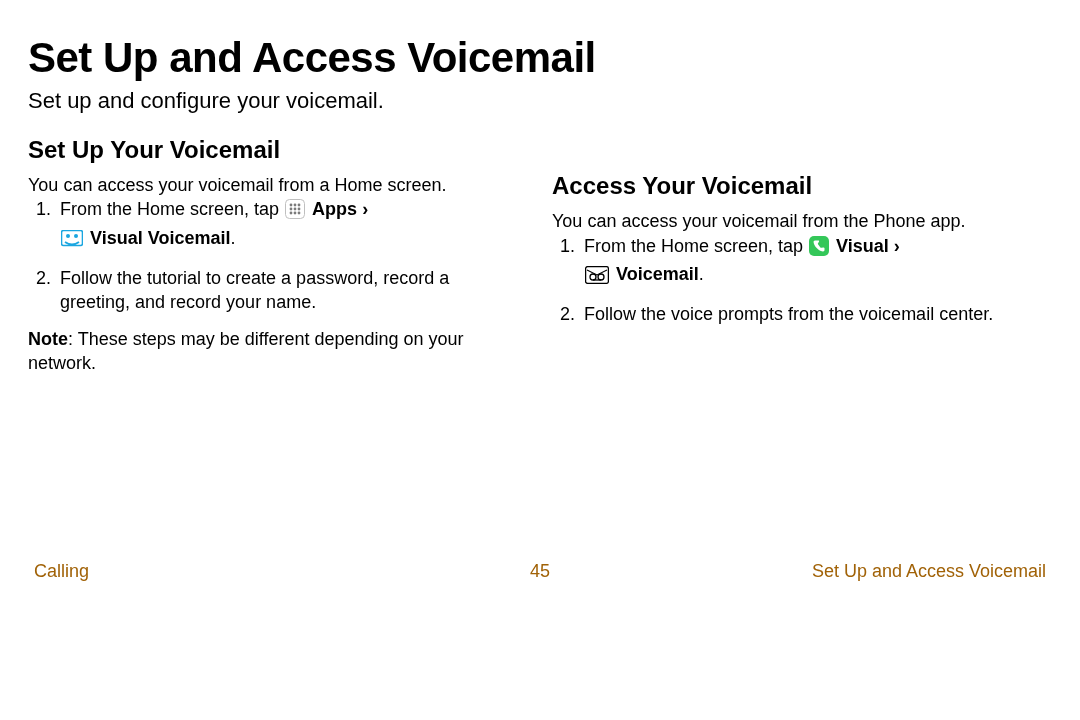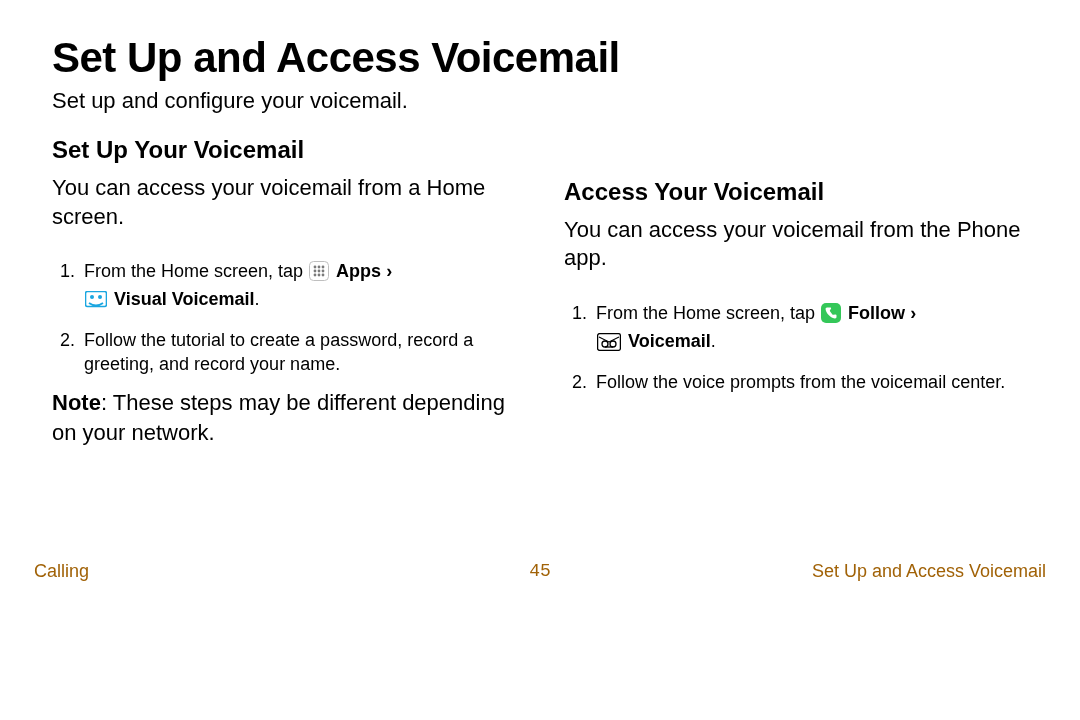--- a/index.html
+++ b/index.html
@@ -9,21 +9,21 @@
     height: 720px;
     background: #fff;
     font-family: Arial, Helvetica, sans-serif;
     color: #000;
     overflow: hidden;
   }
   .page {
     box-sizing: border-box;
     width: 1080px;
     height: 608px;
-    padding: 34px 34px 0 52px;
+    padding: 34px 34px 0 28px;
     position: relative;
   }
   h1.page-title {
     font-family: Arial, Helvetica, sans-serif;
     font-weight: 900;
     font-size: 42px;
     letter-spacing: -0.5px;
     margin: 0 0 6px 0;
   }
   .subtitle {
@@ -39,22 +39,22 @@
   .col {
     flex: 1;
     min-width: 0;
   }
   h2.section-title {
     font-size: 24px;
     font-weight: 700;
     margin: 0 0 10px 0;
   }
   .section-intro {
-    font-size: 22px;
-    margin: 0 0 28px 0;
+    font-size: 18px;
+    margin: 0 0 0 0;
     line-height: 1.3;
   }
   ol.steps {
     font-size: 18px;
     padding-left: 28px;
     margin: 0 0 12px 0;
     line-height: 1.35;
   }
   ol.steps > li {
     margin-bottom: 12px;
@@ -63,21 +63,21 @@
   ul.sub {
     list-style-type: disc;
     padding-left: 22px;
     margin: 10px 0 0 0;
   }
   ul.sub > li {
     margin-bottom: 6px;
   }
   .bold { font-weight: 700; }
   .note {
-    font-size: 22px;
+    font-size: 18px;
     line-height: 1.35;
     margin: 0;
   }
 
   
   .icon {
     display: inline-block;
     vertical-align: -4px;
     margin: 0 2px 0 1px;
   }
@@ -89,21 +89,21 @@
   .footer {
     position: absolute;
     left: 34px;
     right: 34px;
     bottom: 26px;
     display: flex;
     font-size: 18px;
     color: #a16207;
   }
   .footer .fl { flex: 1; text-align: left; }
-  .footer .fc { flex: 0; text-align: center; font-family: Liberation Mono, monospace; }
+  .footer .fc { flex: 0; text-align: center; }
   .footer .fr { flex: 1; text-align: right; }
 </style>
 </head>
 <body>
 
 <div class="page">
 
   <h1 class="page-title">Set Up and Access Voicemail</h1>
   <p class="subtitle">Set up and configure your voicemail.</p>
 
@@ -159,21 +159,21 @@
 
       <ol class="steps">
         <li>
           <span>From the Home screen, tap </span>
           <span class="icon">
             <svg width="20" height="20" viewBox="0 0 20 20">
               <rect x="0" y="0" width="20" height="20" rx="5" fill="#34c759"></rect>
               <path d="M6 4.5 C5 4.5 4.5 5.2 4.6 6.3 C4.9 9.5 8.8 14.8 13.8 15.4 C14.9 15.5 15.5 15 15.5 14 L15.5 12.3 C15.5 11.7 15 11.3 14.4 11.4 L12.4 11.8 C12 11.9 11.6 11.7 11.4 11.4 L9 8.2 C8.8 7.9 8.8 7.5 9 7.2 L10 5.7 C10.3 5.2 10 4.5 9.4 4.5 Z" fill="#fff"></path>
             </svg>
           </span>
-          <span class="bold">Follow</span>
+          <span class="bold">Visual</span>
           <span class="sep">›</span>
           <br>
           <span class="icon">
             <svg width="24" height="18" viewBox="0 0 24 18">
               <rect x="0.6" y="0.6" width="22.8" height="16.8" rx="2" fill="none" stroke="#000" stroke-width="1.3"></rect>
               <circle cx="8" cy="11" r="3" fill="none" stroke="#000" stroke-width="1.3"></circle>
               <circle cx="16" cy="11" r="3" fill="none" stroke="#000" stroke-width="1.3"></circle>
               <line x1="8" y1="14" x2="16" y2="14" stroke="#000" stroke-width="1.3"></line>
               <path d="M2 4 L12 9 L22 4" fill="none" stroke="#000" stroke-width="1.1"></path>
             </svg>

